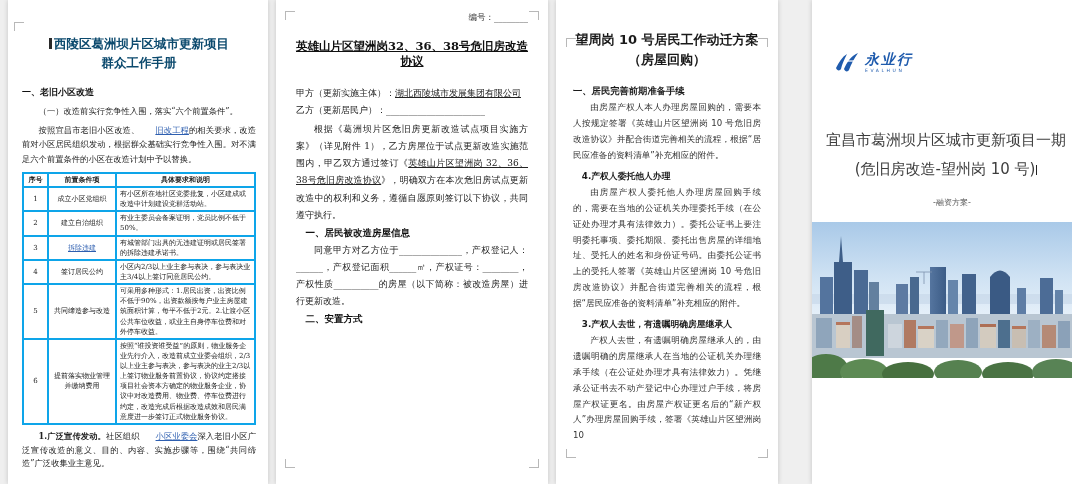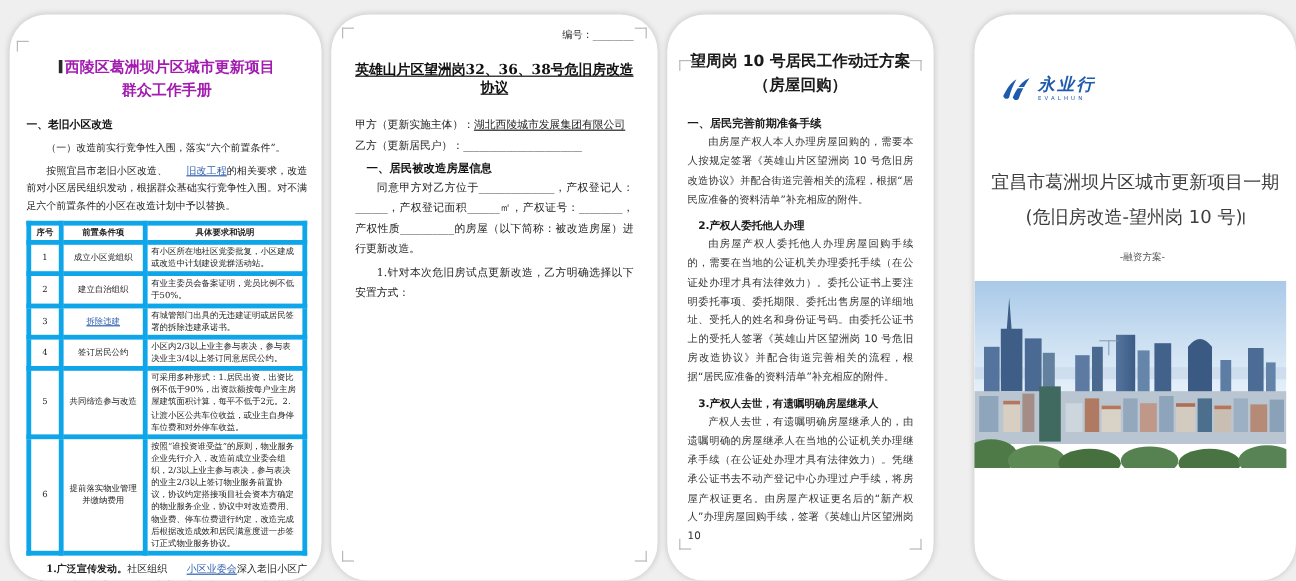--- a/index.html
+++ b/index.html
@@ -1,39 +1,39 @@
 <!DOCTYPE html>
 <html><head>
 <meta charset="utf-8">
 <style>
   html,body{margin:0;padding:0;}
   body{background:#e8e8e8;font-family:"DejaVu Serif","Liberation Serif",serif;}
   .canvas{position:relative;width:1080px;height:484px;background:#efefef;overflow:hidden;}
-  .page{position:absolute;top:12px;bottom:0;background:#ffffff;box-shadow:0 0 5px rgba(0,0,0,0.18);color:#222;border-radius:31px;}
+  .page{position:absolute;top:0;bottom:0;background:#ffffff;box-shadow:0 0 5px rgba(0,0,0,0.18);color:#222;}
   #page1{left:8px;width:260px;}
   #page2{left:276px;width:272px;}
   #page3{left:556px;width:222px;}
   #page4{left:812px;width:268px;}
 
   
   .crop{position:absolute;width:9px;height:8px;}
   .crop.tl{border-left:1px solid #b8b8b8;border-top:1px solid #b8b8b8;}
   .crop.tr{border-right:1px solid #b8b8b8;border-top:1px solid #b8b8b8;}
   .crop.bl{border-left:1px solid #b8b8b8;border-bottom:1px solid #b8b8b8;}
   .crop.br{border-right:1px solid #b8b8b8;border-bottom:1px solid #b8b8b8;}
 
   
   .p1-inner{padding:34px 12px 0 14px;}
-  .p1-title{font-size:12.5px;font-weight:bold;text-align:center;line-height:1.55;color:#a21caf;}
+  .p1-title{font-size:12.5px;font-weight:bold;text-align:center;line-height:1.55;color:#0c4a6e;}
   .cursor-block{display:inline-block;width:3px;height:11px;background:#2a2a2a;margin-right:2px;vertical-align:-1px;}
   .p1-h{font-size:9px;font-weight:bold;margin-top:13px;color:#111;}
   .p1-p{font-size:8.3px;line-height:1.72;text-align:justify;margin:5px 0 0 0;text-indent:2em;}
   .lnk{color:#2e5fb0;text-decoration:underline;cursor:pointer;padding-left:16px;}
   .p1-table{width:100%;border-collapse:collapse;margin-top:6px;}
-  .p1-table th,.p1-table td{border:4px solid #0ea5e9;font-size:7px;line-height:1.45;padding:1px 3px;vertical-align:middle;}
+  .p1-table th,.p1-table td{border:2px solid #0ea5e9;font-size:7px;line-height:1.45;padding:1px 3px;vertical-align:middle;}
   .p1-table th{text-align:center;font-weight:bold;}
   .p1-table td.c{text-align:center;}
   .p1-footer{font-size:8.3px;line-height:1.66;text-align:justify;margin:5px 0 0 0;text-indent:2em;}
   .b{font-weight:bold;}
 
   
   .p2-inner{padding:12px 20px 0 20px;}
   .p2-ref{font-size:8.5px;text-align:right;color:#333;}
   .p2-title{font-size:11.5px;font-weight:bold;text-align:center;text-decoration:underline;margin-top:15px;color:#111;}
   .p2-line{font-size:9px;line-height:1.9;margin-top:0;}
@@ -128,39 +128,40 @@
   <div class="page" id="page2">
     <div class="crop tl" style="left:9px;top:11px;"></div>
     <div class="crop tr" style="right:9px;top:11px;"></div>
     <div class="crop bl" style="left:9px;bottom:16px;"></div>
     <div class="crop br" style="right:9px;bottom:16px;"></div>
     <div class="p2-inner">
       <div class="p2-ref"><span>编号：</span><span>________</span></div>
       <div class="p2-title">英雄山片区望洲岗32、36、38号危旧房改造协议</div>
       <div class="p2-line p2-first"><span>甲方（更新实施主体）：</span><span class="u">湖北西陵城市发展集团有限公司</span></div>
       <div class="p2-line"><span>乙方（更新居民户）：</span><span>______________________</span></div>
+      <p class="p2-p"><span>根据《葛洲坝片区危旧房更新改造试点项目实施方案》（详见附件 1），乙方房屋位于试点更新改造实施范围内，甲乙双方通过签订《</span><span class="u">英雄山片区望洲岗 32、36、38号危旧房改造协议</span><span>》，明确双方在本次危旧房试点更新改造中的权利和义务，遵循自愿原则签订以下协议，共同遵守执行。</span></p>
       <div class="p2-h">一、居民被改造房屋信息</div>
       <p class="p2-p">同意甲方对乙方位于______________，产权登记人：______，产权登记面积______㎡，产权证号：________，产权性质__________的房屋（以下简称：被改造房屋）进行更新改造。</p>
-      <p class="p2-p">1.针对本次危旧房试点更新改造，乙方明确选择以下安置方式：</p>
+      <div class="p2-h">二、安置方式</div>
     </div>
   </div>
 
   <div class="page" id="page3">
     <div class="crop tl" style="left:10px;top:38px;"></div>
     <div class="crop tr" style="right:10px;top:38px;"></div>
     <div class="crop bl" style="left:10px;bottom:26px;"></div>
     <div class="crop br" style="right:10px;bottom:26px;"></div>
     <div class="p3-inner">
       <div class="p3-title">
         <span>望周岗 10 号居民工作动迁方案</span><br>
         <span>（房屋回购）</span>
       </div>
       <div class="p3-h">一、居民完善前期准备手续</div>
       <p class="p3-p">由房屋产权人本人办理房屋回购的，需要本人按规定签署《英雄山片区望洲岗 10 号危旧房改造协议》并配合街道完善相关的流程，根据“居民应准备的资料清单”补充相应的附件。</p>
-      <div class="p3-st">2.产权人委托他人办理</div>
+      <div class="p3-st">4.产权人委托他人办理</div>
       <p class="p3-p">由房屋产权人委托他人办理房屋回购手续的，需要在当地的公证机关办理委托手续（在公证处办理才具有法律效力）。委托公证书上要注明委托事项、委托期限、委托出售房屋的详细地址、受托人的姓名和身份证号码。由委托公证书上的受托人签署《英雄山片区望洲岗 10 号危旧房改造协议》并配合街道完善相关的流程，根据“居民应准备的资料清单”补充相应的附件。</p>
       <div class="p3-st">3.产权人去世，有遗嘱明确房屋继承人</div>
       <p class="p3-p">产权人去世，有遗嘱明确房屋继承人的，由遗嘱明确的房屋继承人在当地的公证机关办理继承手续（在公证处办理才具有法律效力）。凭继承公证书去不动产登记中心办理过户手续，将房屋产权证更名。由房屋产权证更名后的“新产权人”办理房屋回购手续，签署《英雄山片区望洲岗 10</p>
     </div>
   </div>
 
   <div class="page" id="page4">
     <div class="p4-logo">
       <svg width="26" height="22" viewBox="0 0 26 22">
         <path d="M2 16 C5 10, 8 5, 13 2 C10 8, 8 12, 7 17 C6 19, 3 19, 2 16 Z" fill="#1f5bad"></path>

